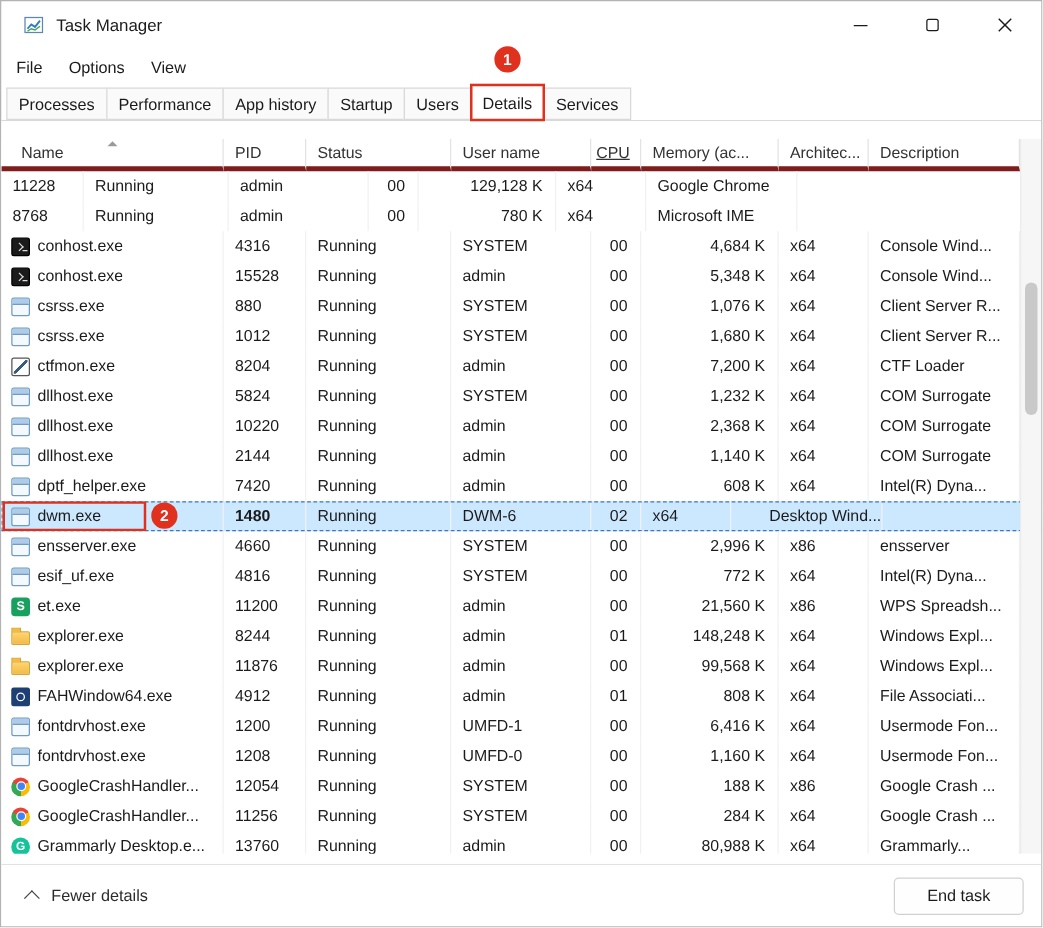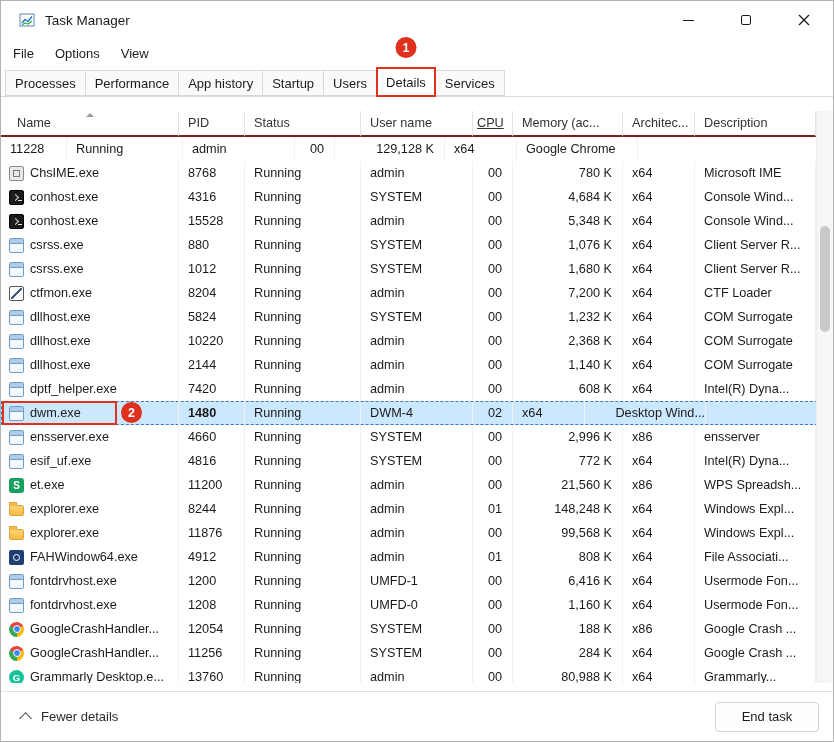--- a/index.html
+++ b/index.html
@@ -29,21 +29,21 @@
   .tab.selected { background:#fff; height:30px; margin-bottom:-1px; border-bottom:1px solid #fff; z-index:2; }
   .red-box { position:absolute; inset:-1px; border:2px solid var(--red); z-index:5; pointer-events:none; }
   .badge { width:21px; height:21px; border-radius:50%; background:var(--red); color:#fff; font-size:12.5px;
            font-weight:700; display:flex; align-items:center; justify-content:center; position:absolute; z-index:6; }
   .badge-tab { top:-31px; left:50%; transform:translateX(-50%); }
   
   .content { position:relative; height:594px; box-sizing:border-box; padding-top:14px; background:#fff; }
   .list { position:relative; height:572px; overflow:hidden; font-size:12.7px; }
   .lheader { display:flex; height:26px; background:#fff; }
   .hcell { position:relative; box-sizing:border-box; display:flex; align-items:center; padding-left:9px;
-           border-right:1px solid #e3e3e3; border-bottom:2px solid #7f1d1d; color:#333; white-space:nowrap; overflow:hidden; cursor:pointer; }
+           border-right:1px solid #e3e3e3; border-bottom:4px solid #7f1d1d; color:#333; white-space:nowrap; overflow:hidden; cursor:pointer; }
   .hcell.first { padding-left:16px; }
   .hcell.num { justify-content:flex-start; padding-right:8px; padding-left:4px;text-decoration:underline; }
   .sort-up { position:absolute; top:2px; left:50%; transform:translateX(-50%); width:0; height:0;
              border-left:4px solid transparent; border-right:4px solid transparent; border-bottom:4px solid #9a9a9a; }
   .lbody {}
   .row { display:flex; height:24px; line-height:24px; position:relative; cursor:default; }
   .row.selected { background:var(--sel); outline:1px dashed #3f76bf; outline-offset:-1px; }
   .cell { box-sizing:border-box; padding-left:9px; border-right:1px solid #f1f1f1; white-space:nowrap; overflow:hidden; }
   .cell.num { text-align:right; padding-right:10px; padding-left:4px; }
   .cell.col0 { padding-left:8px; display:flex; align-items:center; gap:6px; position:relative; }
@@ -182,24 +182,20 @@
           <div class="row">
             <div class="cell col1" style="width: 66px;">11228</div>
             <div class="cell col2" style="width: 116px;">Running</div>
             <div class="cell col3" style="width: 112px;">admin</div>
             <div class="cell col4 num" style="width: 40px;">00</div>
             <div class="cell col5 num" style="width: 110px;">129,128 K</div>
             <div class="cell col6" style="width: 72px;">x64</div>
             <div class="cell col7" style="width: 121px;">Google Chrome</div>
           </div>
           <div class="row">
-            <div class="cell col0" style="width: 178px;">
-              <span class="icon ime"></span>
-              <span class="nametext">ChsIME.exe</span>
-            </div>
             <div class="cell col1" style="width: 66px;">8768</div>
             <div class="cell col2" style="width: 116px;">Running</div>
             <div class="cell col3" style="width: 112px;">admin</div>
             <div class="cell col4 num" style="width: 40px;">00</div>
             <div class="cell col5 num" style="width: 110px;">780 K</div>
             <div class="cell col6" style="width: 72px;">x64</div>
             <div class="cell col7" style="width: 121px;">Microsoft IME</div>
           </div>
           <div class="row">
             <div class="cell col0" style="width: 178px;">
@@ -320,21 +316,21 @@
           </div>
           <div class="row selected">
             <div class="cell col0" style="width: 178px;">
               <span class="icon generic"></span>
               <span class="nametext">dwm.exe</span>
               <div class="red-box-row"></div>
               <div class="badge badge-row">2</div>
             </div>
             <div class="cell col1" style="width: 66px; font-weight: bold;">1480</div>
             <div class="cell col2" style="width: 116px;">Running</div>
-            <div class="cell col3" style="width: 112px;">DWM-4</div>
+            <div class="cell col3" style="width: 112px;">DWM-6</div>
             <div class="cell col4 num" style="width: 40px;">02</div>
             <div class="cell col6" style="width: 72px;">x64</div>
             <div class="cell col7" style="width: 121px; text-align: right;">Desktop Wind...</div>
           </div>
           <div class="row">
             <div class="cell col0" style="width: 178px;">
               <span class="icon generic"></span>
               <span class="nametext">ensserver.exe</span>
             </div>
             <div class="cell col1" style="width: 66px;">4660</div>

